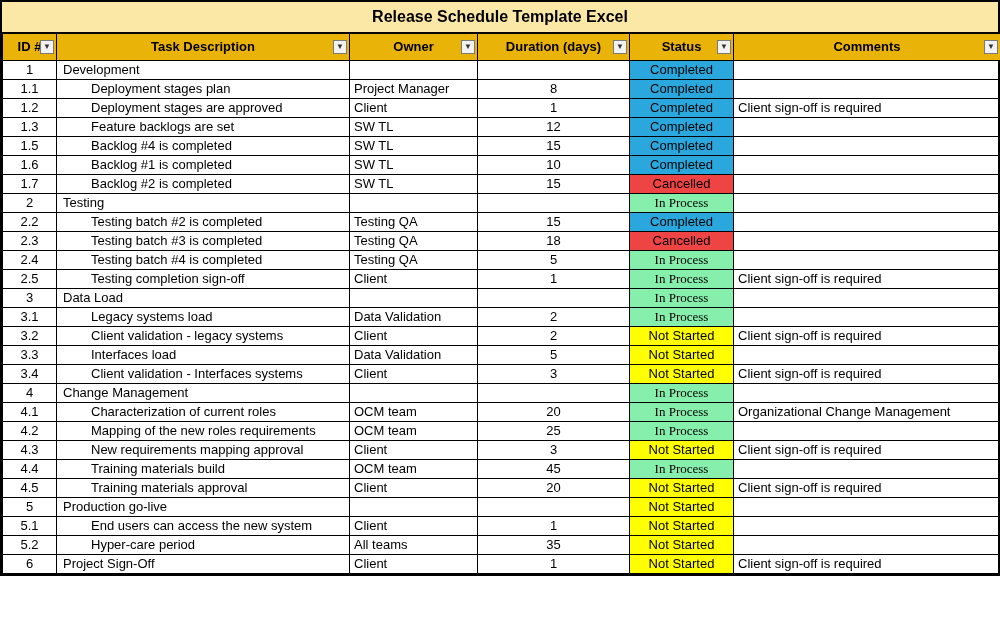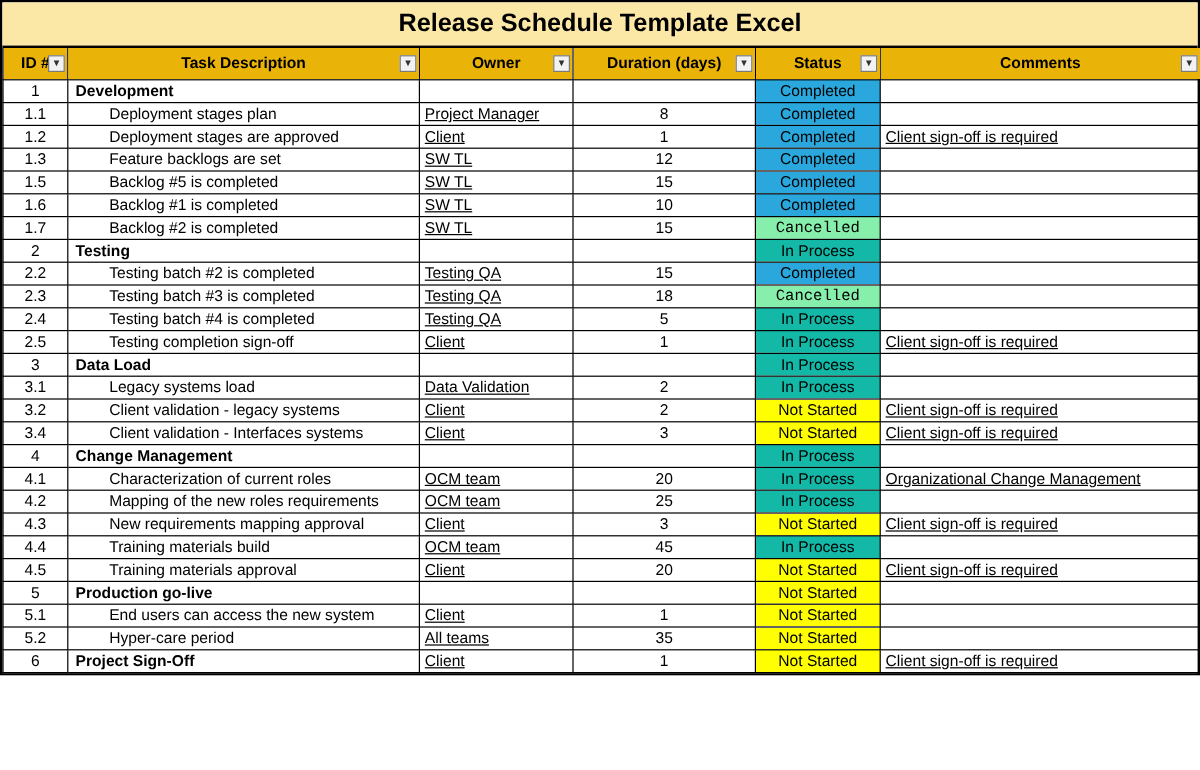--- a/index.html
+++ b/index.html
@@ -11,21 +11,21 @@
     color: #000;
   }
   .sheet {
     width: 1000px;
     border: 2px solid #000;
   }
   .title-bar {
     background: #fce8a6;
     text-align: center;
     font-weight: bold;
-    font-size: 21px;
+    font-size: 16px;
     padding: 6px 4px;
     border-bottom: 2px solid #000;
   }
   table {
     width: 100%;
     border-collapse: collapse;
     table-layout: fixed;
   }
   th, td {
     border: 1px solid #000;
@@ -46,27 +46,27 @@
   col.c-id       { width: 54px; }
   col.c-task     { width: 293px; }
   col.c-owner    { width: 128px; }
   col.c-duration { width: 152px; }
   col.c-status   { width: 104px; }
   col.c-comments { width: 267px; }
 
   td.id   { text-align: center; }
   td.dur  { text-align: center; }
   td.stat { text-align: center; border-left:1px solid #000; border-right:1px solid #000;margin-left:27px;}
-  td.task.section { font-weight: bold; padding-left: 6px; }
+  td.task.section { font-weight: normal; padding-left: 6px; }
   td.task.sub     { padding-left: 34px; }
-  td.owner, td.comments { padding-left: 4px; text-decoration: underline; }
+  td.owner, td.comments { padding-left: 4px; }
 
   .status-completed { background: #2aa8dd; }
-  .status-cancelled { background: #86efac; font-family: Liberation Mono, monospace; }
-  .status-inprocess { background: #14b8a6; }
+  .status-cancelled { background: #ef4444; }
+  .status-inprocess { background: #86efac; font-family: Liberation Serif, serif; }
   .status-notstarted{ background: #ffff00; }
 
   .filter-btn {
     position: absolute;
     right: 2px;
     top: 50%;
     transform: translateY(-50%);
     width: 14px;
     height: 14px;
     background: #f2f2f2;
@@ -152,21 +152,21 @@
         <tr>
           <td class="id">1.3</td>
           <td class="task sub">Feature backlogs are set</td>
           <td class="owner">SW TL</td>
           <td class="dur">12</td>
           <td class="stat status-completed">Completed</td>
           <td class="comments"></td>
         </tr>
         <tr>
           <td class="id">1.5</td>
-          <td class="task sub">Backlog #5 is completed</td>
+          <td class="task sub">Backlog #4 is completed</td>
           <td class="owner">SW TL</td>
           <td class="dur">15</td>
           <td class="stat status-completed">Completed</td>
           <td class="comments"></td>
         </tr>
         <tr>
           <td class="id">1.6</td>
           <td class="task sub">Backlog #1 is completed</td>
           <td class="owner">SW TL</td>
           <td class="dur">10</td>
@@ -239,20 +239,28 @@
         </tr>
         <tr>
           <td class="id">3.2</td>
           <td class="task sub">Client validation - legacy systems</td>
           <td class="owner">Client</td>
           <td class="dur">2</td>
           <td class="stat status-notstarted">Not Started</td>
           <td class="comments">Client sign-off is required</td>
         </tr>
         <tr>
+          <td class="id">3.3</td>
+          <td class="task sub">Interfaces load</td>
+          <td class="owner">Data Validation</td>
+          <td class="dur">5</td>
+          <td class="stat status-notstarted">Not Started</td>
+          <td class="comments"></td>
+        </tr>
+        <tr>
           <td class="id">3.4</td>
           <td class="task sub">Client validation - Interfaces systems</td>
           <td class="owner">Client</td>
           <td class="dur">3</td>
           <td class="stat status-notstarted">Not Started</td>
           <td class="comments">Client sign-off is required</td>
         </tr>
         <tr>
           <td class="id">4</td>
           <td class="task section">Change Management</td>

